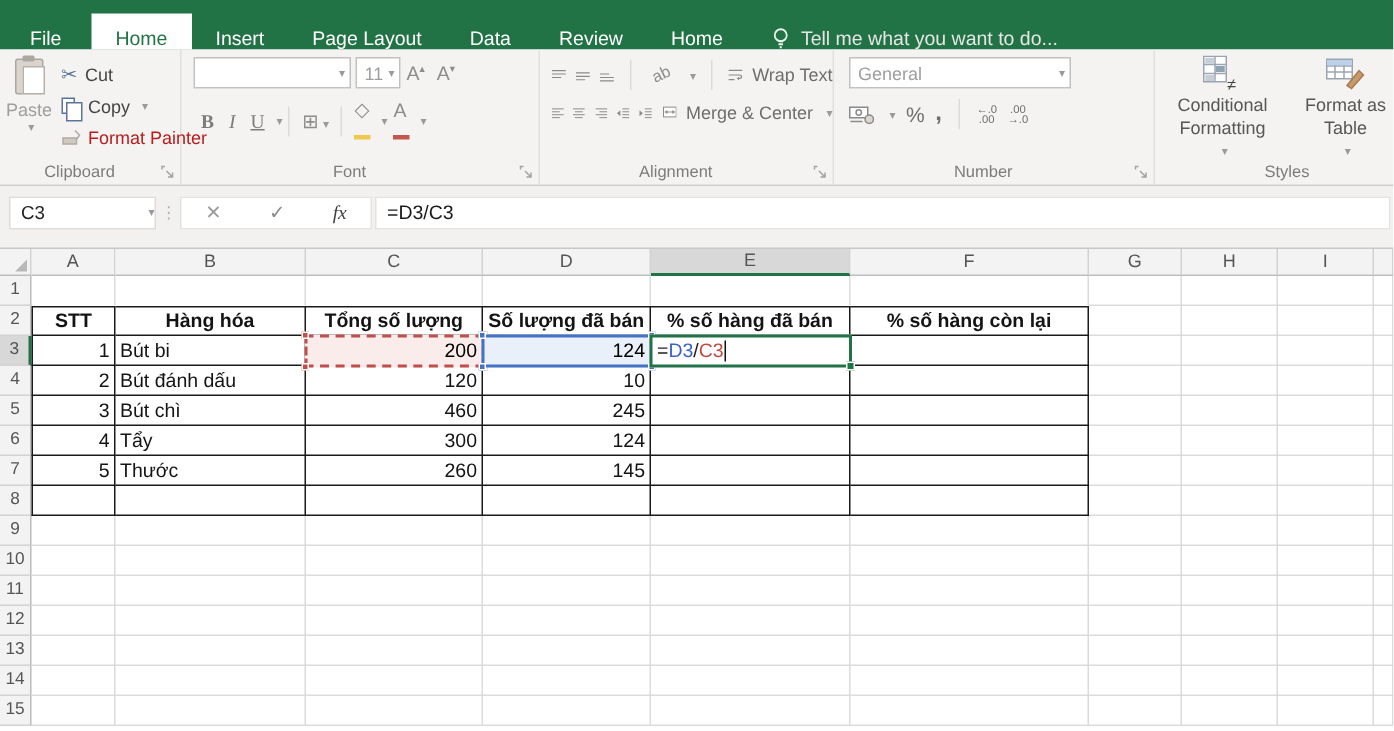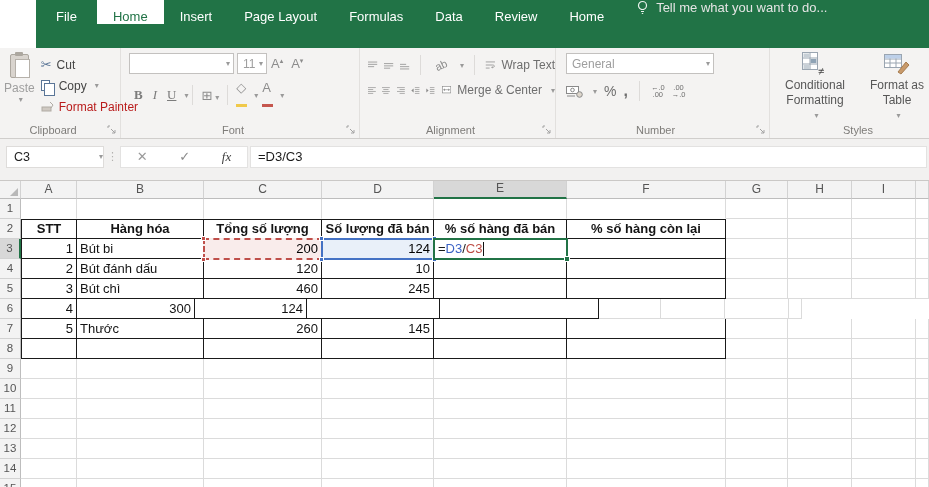--- a/index.html
+++ b/index.html
@@ -1,20 +1,20 @@
 <!DOCTYPE html>
 <html><head>
 <meta charset="utf-8">
 <style>
   * { margin:0; padding:0; box-sizing:border-box; }
   html,body { width:929px; height:487px; overflow:hidden; background:#fff;
     font-family:"Liberation Sans","DejaVu Sans",sans-serif; }
 
   
-  .tabbar { height:48px; background:#217346; display:flex; align-items:flex-start;margin-left:36px; }
+  .tabbar { height:33px; background:#217346; display:flex; align-items:flex-end; }
   .rtabs { display:flex; }
   .rtab { color:#fff; font-size:13px; padding:9px 16px 0 16px; white-space:nowrap; cursor:default; }
   .rtab.file { padding:9px 20px 0 20px; }
   .rtab.active { background:#fff; color:#217346; }
   .tellme { display:flex; align-items:center; gap:7px; color:#e5e5e5; font-size:13px; margin-left:16px; }
 
   
   .ribbon { height:91px; background:#f4f3f2; border-bottom:1px solid #d0cecc; display:flex; position:relative; }
   .rgroup { position:relative; height:100%; border-right:1px solid #e2e0de; flex:none; }
   .glabel { position:absolute; bottom:2px; left:0; right:14px; text-align:center; font-size:11px; color:#7e7c79; }
@@ -117,21 +117,20 @@
 <body>
 
 <div id="app">
 
   <div class="tabbar">
     <div class="rtabs">
         <div class="rtab file">File</div>
         <div class="rtab active">Home</div>
         <div class="rtab">Insert</div>
         <div class="rtab">Page Layout</div>
-        <div class="rtab">Formulas</div>
         <div class="rtab">Data</div>
         <div class="rtab">Review</div>
         <div class="rtab">Home</div>
       </div>
     <div class="tellme">
       <svg width="13" height="15" viewBox="0 0 13 15">
         <circle cx="6.5" cy="5.5" r="4" fill="none" stroke="#e9f2ec" stroke-width="1.2"></circle>
         <path d="M5 9.5 h3 M5 11.5 h3 M5.8 13.5 h1.4" stroke="#e9f2ec" stroke-width="1.2" fill="none"></path>
       </svg>
       <span>Tell me what you want to do...</span>
@@ -402,20 +401,21 @@
           <div class="cell tb" style="width: 133px;"></div>
           <div class="cell tb" style="width: 159px;"></div>
           <div class="cell" style="width: 62px;"></div>
           <div class="cell" style="width: 64px;"></div>
           <div class="cell" style="width: 64px;"></div>
           <div class="cell" style="width: 13px;"></div>
         </div>
         <div class="srow">
           <div class="rh">6</div>
           <div class="cell tb tl num" style="width: 56px;">4</div>
+          <div class="cell tb" style="width: 127px;">Tẩy</div>
           <div class="cell tb num" style="width: 118px;">300</div>
           <div class="cell tb num" style="width: 112px;">124</div>
           <div class="cell tb" style="width: 133px;"></div>
           <div class="cell tb" style="width: 159px;"></div>
           <div class="cell" style="width: 62px;"></div>
           <div class="cell" style="width: 64px;"></div>
           <div class="cell" style="width: 64px;"></div>
           <div class="cell" style="width: 13px;"></div>
         </div>
         <div class="srow">

